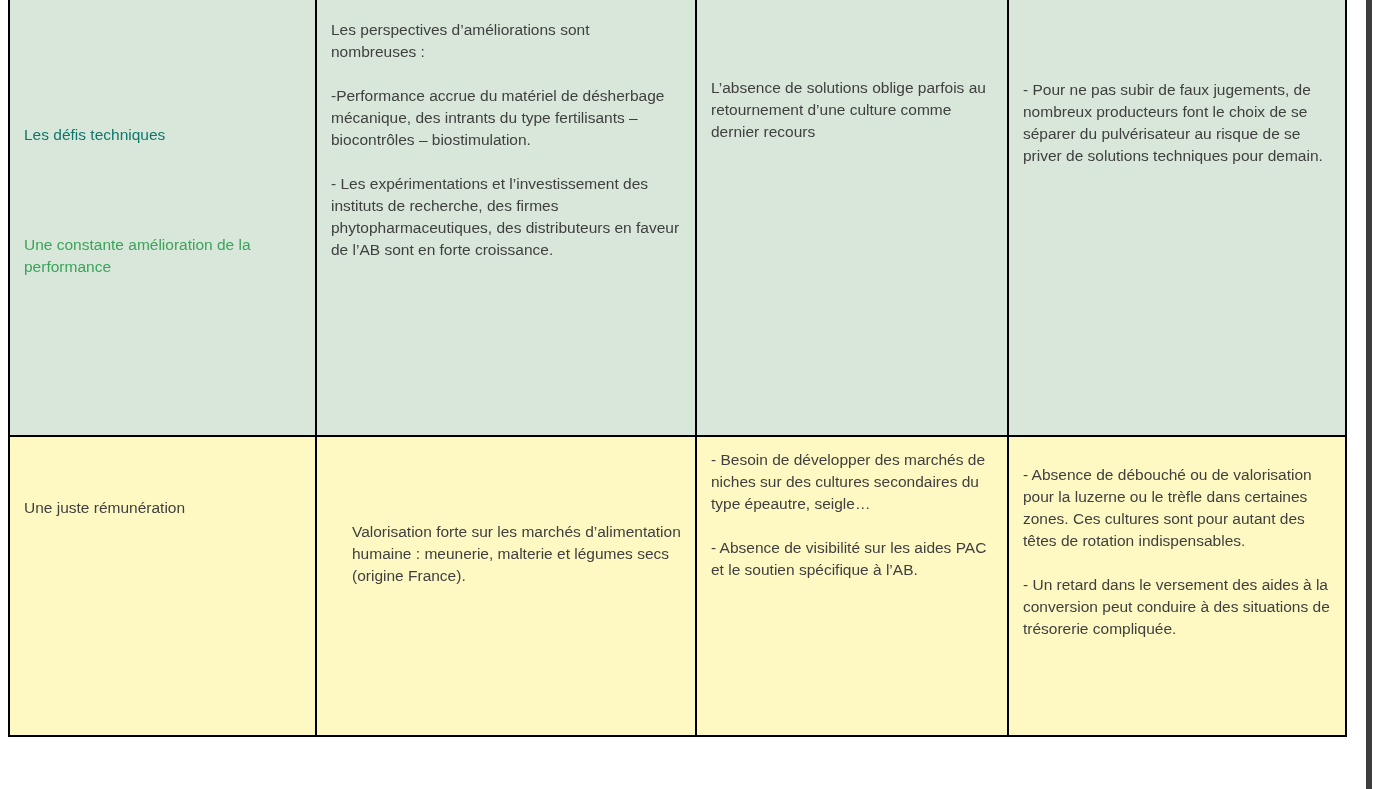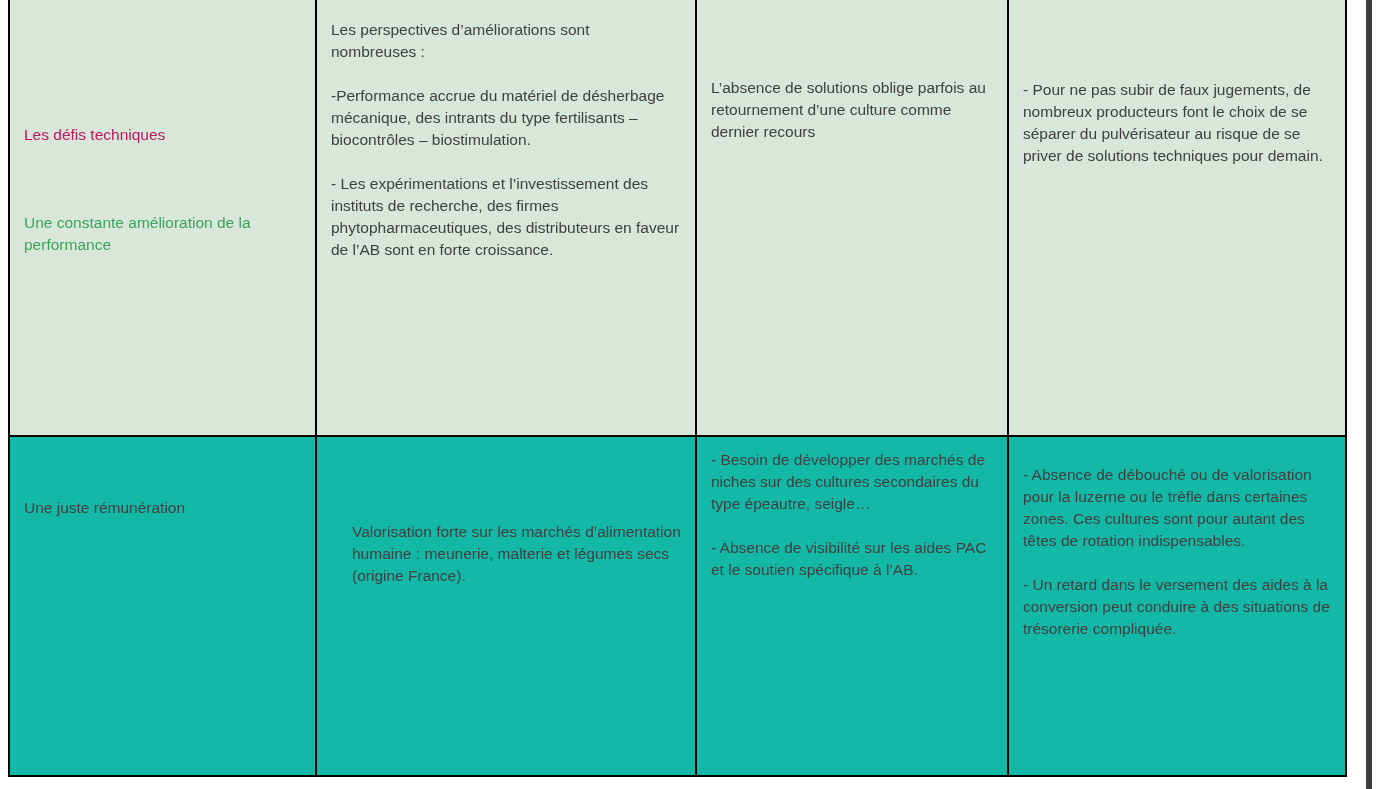--- a/index.html
+++ b/index.html
@@ -23,35 +23,35 @@
   .doc-table td {
     border: 2px solid #000000;
     vertical-align: top;
     font-size: 15.5px;
     line-height: 22px;
     padding: 0 14px 10px 14px;
     white-space: pre-line;
     overflow: hidden;
   }
   tr.r1 td { background: #d8e7da; height: 438px; }
-  tr.r2 td { background: #14b8a6; height: 340px; }
+  tr.r2 td { background: #fef9c3; height: 300px; }
 
   td.r1c1 { padding-top: 103px; }
   td.r1c2 { padding-top: 20px; }
   td.r1c3 { padding-top: 78px; }
   td.r1c4 { padding-top: 80px; }
   td.r2c1 { padding-top: 60px; }
   td.r2c2 { padding-top: 84px; padding-left: 35px; }
   td.r2c3 { padding-top: 12px; }
   td.r2c4 { padding-top: 27px; }
 
-  .cell-title { color: #be185d; }
+  .cell-title { color: #0f766e; }
   .cell-subtitle {
     color: #3aa45a;
-    margin-top: 44px;
+    margin-top: 66px;
   }
   .page-edge {
     position: absolute;
     top: 0;
     right: 5px;
     width: 6px;
     height: 789px;
     background: #3c3c3c;
   }
 </style>

